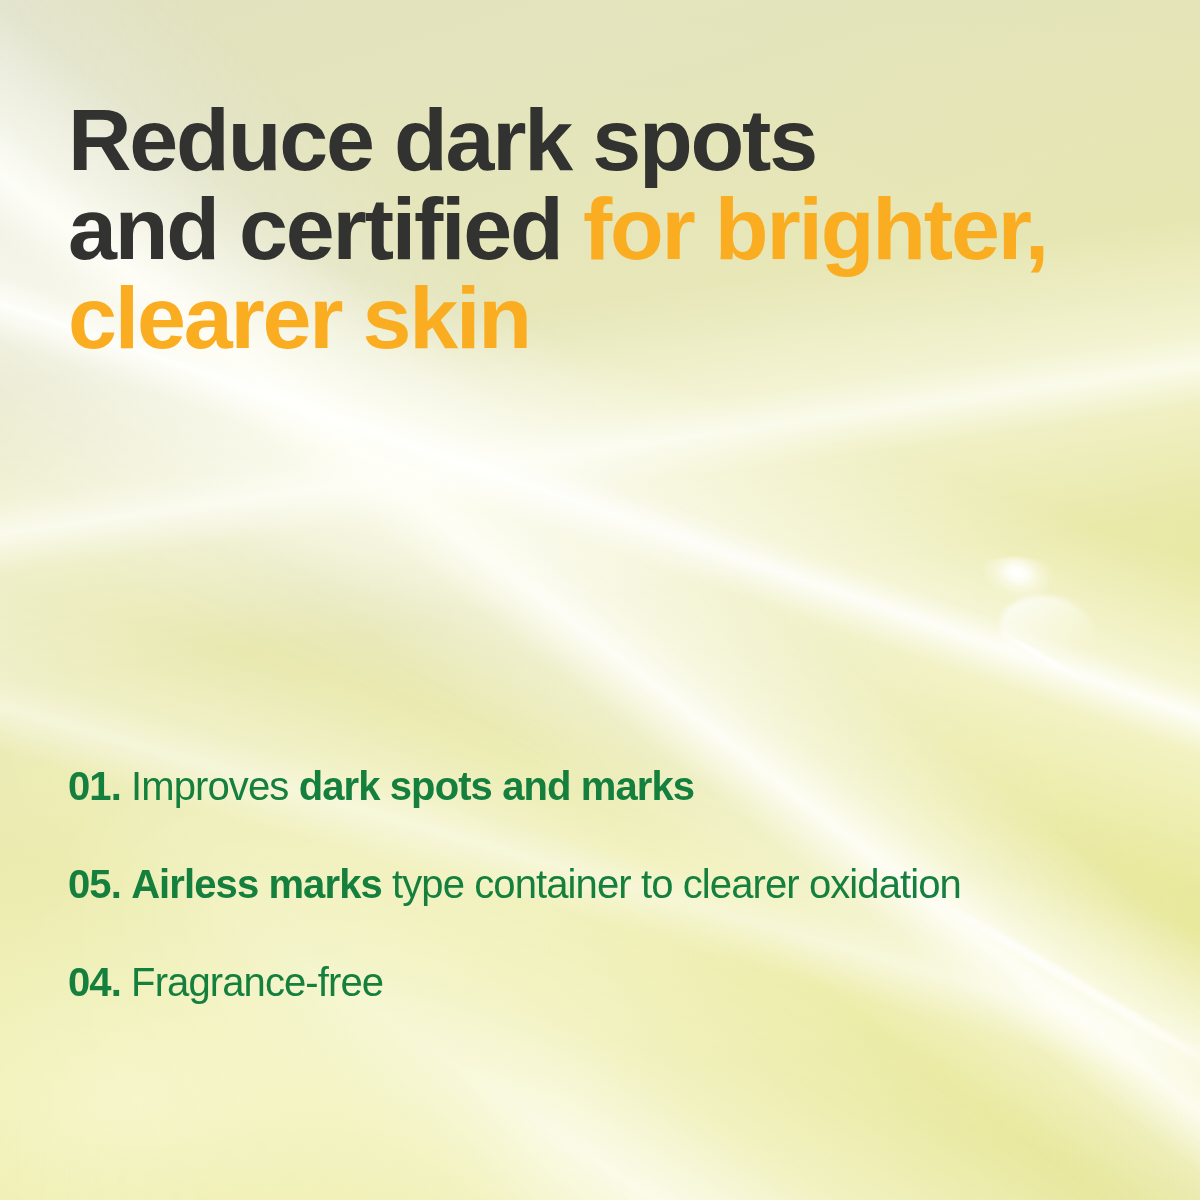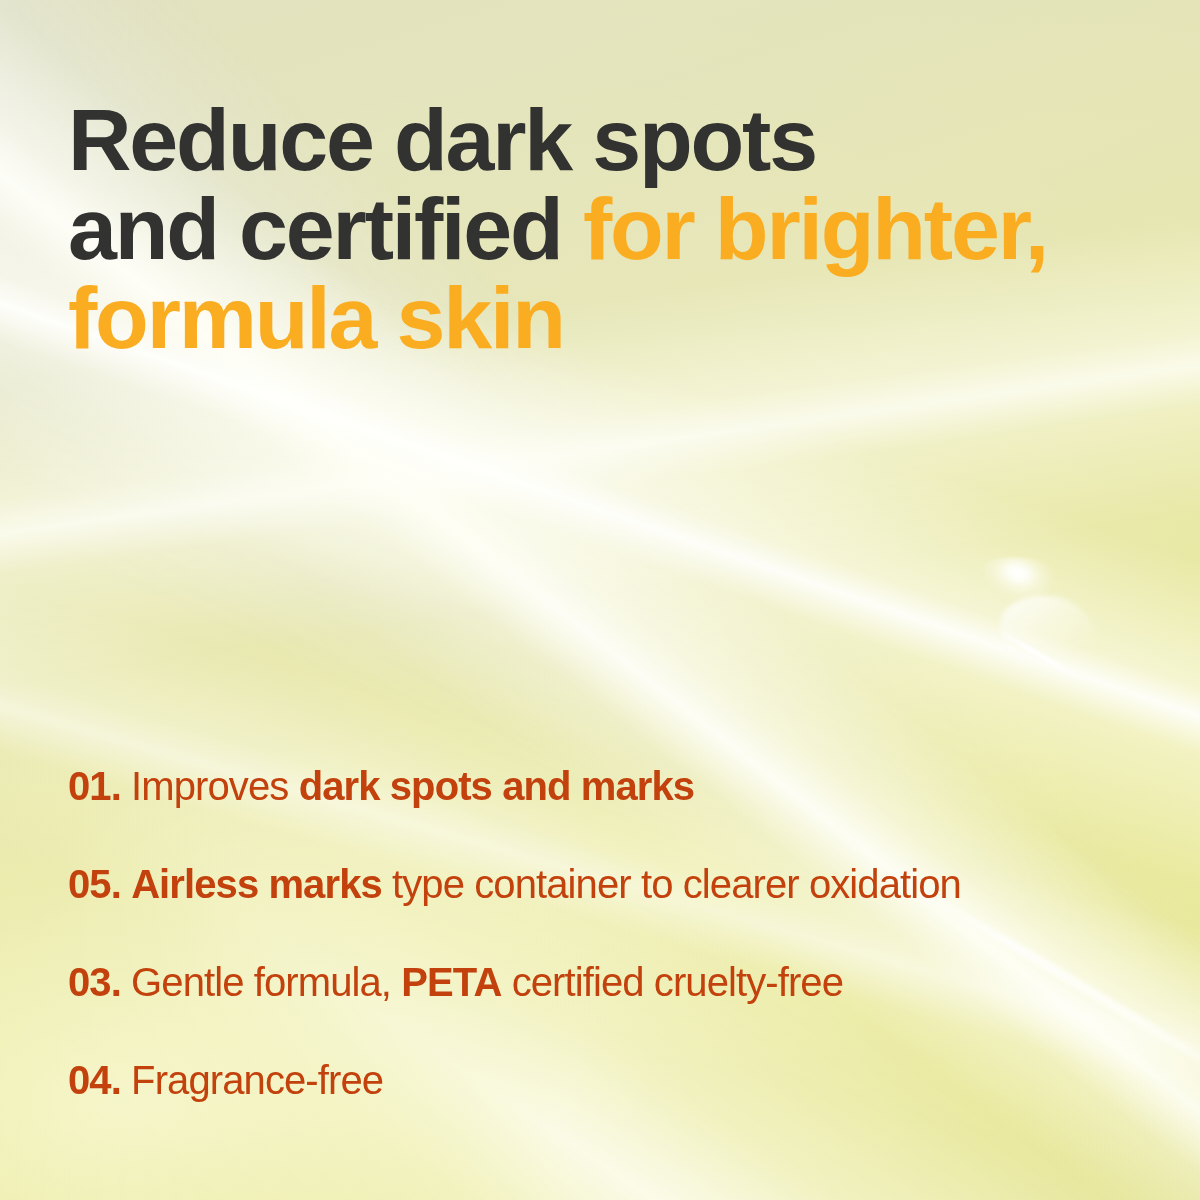--- a/index.html
+++ b/index.html
@@ -219,21 +219,21 @@
     width: 1090px;
     margin: 0;
     padding: 0;
     list-style: none;
   }
 
   .feature-item {
     font-size: 40px;
     line-height: 48px;
     font-weight: 400;
-    color: #c2410c;
+    color: #15803d;
     letter-spacing: -0.9px;
     margin: 0 0 50px 0;
     white-space: nowrap;
   }
 
   .feature-item:last-child {
     margin-bottom: 16px;
   }
 
   .feature-num {
@@ -258,28 +258,27 @@
   <div class="bg-layer bg-streak-br"></div>
   <div class="bg-layer bg-glow-bl"></div>
   <div class="highlight-teardrop"></div>
   <div class="highlight-tail"></div>
   <div class="highlight-thin"></div>
   <div class="highlight-br-line"></div>
   <div class="bg-layer bg-vignette"></div>
 
   <div class="content">
 
-    <h1 class="headline"><span>Reduce dark spots</span><br><span>and certified </span><span class="accent">for brighter,</span><br><span class="accent">formula skin</span></h1>
+    <h1 class="headline"><span>Reduce dark spots</span><br><span>and certified </span><span class="accent">for brighter,</span><br><span class="accent">clearer skin</span></h1>
 
     <ul class="feature-list">
 
       <li class="feature-item"><span class="feature-num">01.</span><span> Improves </span><span class="feature-strong">dark spots and marks</span><span></span></li>
 
       <li class="feature-item"><span class="feature-num">05.</span><span> </span><span class="feature-strong">Airless marks</span><span> type container to clearer oxidation</span></li>
 
-      <li class="feature-item"><span class="feature-num">03.</span><span> Gentle formula, </span><span class="feature-strong">PETA</span><span> certified cruelty-free</span></li>
 
       <li class="feature-item"><span class="feature-num">04.</span><span> Fragrance-free</span><span class="feature-strong"></span><span></span></li>
 
     </ul>
 
   </div>
 </div>
 
 </body></html>

